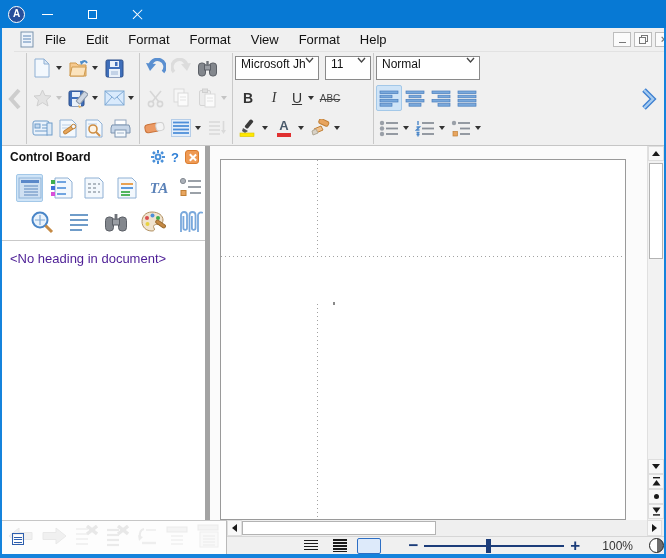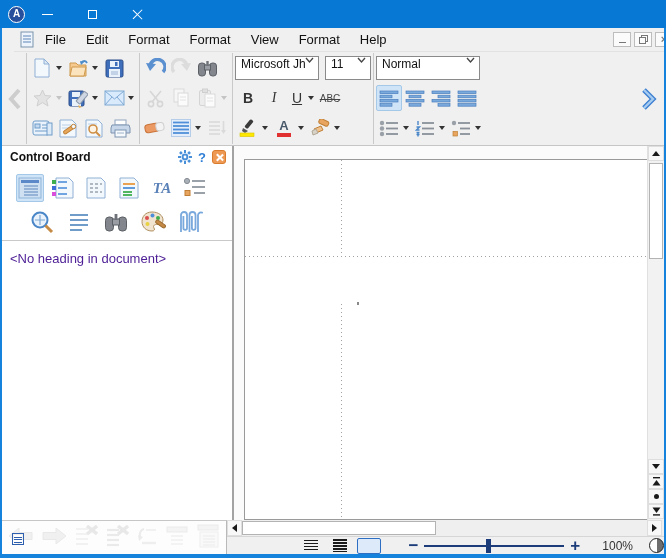--- a/index.html
+++ b/index.html
@@ -46,21 +46,21 @@
   .combo .combo-text{flex:1;white-space:nowrap;overflow:hidden;}
   .combo svg{margin-right:4px;flex:none;}
   .fmt-letter{font-size:14px;font-weight:bold;color:#333;}
   .ital{font-family:"Liberation Serif",serif;font-style:italic;font-weight:normal;}
   .undl{text-decoration:underline;font-weight:normal;}
   .abc{font-size:10px;font-weight:normal;text-decoration:line-through;color:#444;letter-spacing:0;}
   .chev-right-big{margin:auto 4px;}
 
   
   .main{position:absolute;left:2px;top:146px;width:662px;height:374px;display:flex;}
-  .panel{width:232px;background:#ffffff;border-right:2px solid #a3a3a3;position:relative;}
+  .panel{width:208px;background:#ffffff;border-right:5px solid #a3a3a3;position:relative;}
   .panel-header{height:22px;display:flex;align-items:center;padding:0 6px 0 8px;}
   .panel-title{font-size:12px;font-weight:bold;color:#111;flex:1;}
   .panel-help{color:#2f7fd6;font-weight:bold;font-size:13px;margin:0 6px;}
   .panel-close{width:14px;height:14px;background:#ef9a54;border:1px solid #da7c2e;border-radius:3px;position:relative;}
   .panel-close:before,.panel-close:after{content:"";position:absolute;left:5.5px;top:2px;width:1.6px;height:9px;background:#fff;}
   .panel-close:before{transform:rotate(45deg);}.panel-close:after{transform:rotate(-45deg);}
   .cb-row{display:flex;align-items:center;text-align:right;}
   .cb-row1{margin:6px 0 2px 14px;gap:5px;}
   .cb-row2{margin:6px 0 4px 26px;gap:9px;}
   .cb-btn{width:28px;height:28px;display:flex;align-items:center;justify-content:center;border-radius:2px;}

